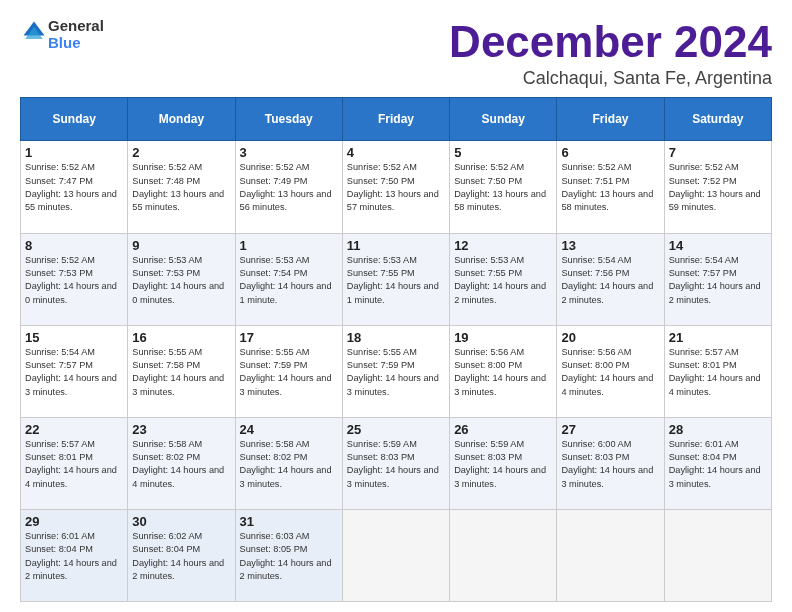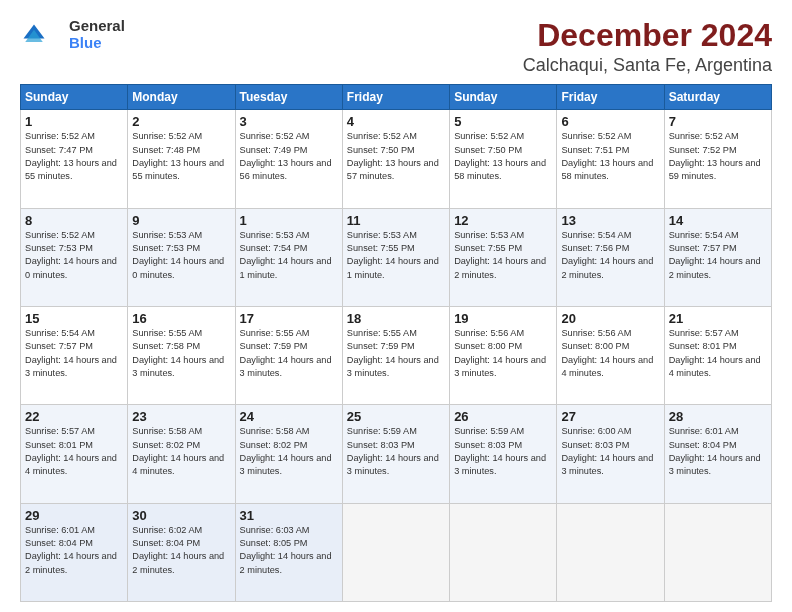--- a/index.html
+++ b/index.html
@@ -18,22 +18,21 @@
       flex-direction: column;
     }
     .header {
       display: flex;
       justify-content: space-between;
       align-items: flex-start;
       margin-bottom: 8px;
     }
     .logo {
       display: flex;
-      align-items: center;
-      gap: 21px;
+      gap: 0;
     }
     .logo-text {
       display: flex;
       flex-direction: column;
       line-height: 1.1;
     }
     .logo-general {
       font-size: 15px;
       font-weight: bold;
       color: #333;
@@ -44,43 +43,43 @@
       color: #3b82f6;
     }
     .logo-icon {
       width: 28px;
       height: 28px;
     }
     .title-block {
       text-align: right;
     }
     .month-title {
-      font-size: 32px;
-      font-weight: bold;
-      color: #7f1d1d;
+      font-size: 44px;
+      font-weight: bold;
+      color: #4c1d95;
       line-height: 1.1;
     }
     .subtitle {
       font-size: 18px;
       color: #444;
       margin-top: 2px;
     }
     .calendar {
       flex: 1;
       border-collapse: collapse;
       width: 100%;
       table-layout: fixed;
     }
     .calendar th {
       background: #2a75c7;
       color: #fff;
       font-size: 12px;
       font-weight: bold;
-      padding: 5px 4px;
-      text-align: left;
+      padding: 14px 4px;
+      text-align: center;
       border: 1px solid #1a5a9a;
     }
     .calendar td {
       border: 1px solid #ccc;
       vertical-align: top;
       padding: 4px 4px 3px 4px;
       font-size: 9.5px;
       color: #333;
       background: #fff;
       height: 78px;

